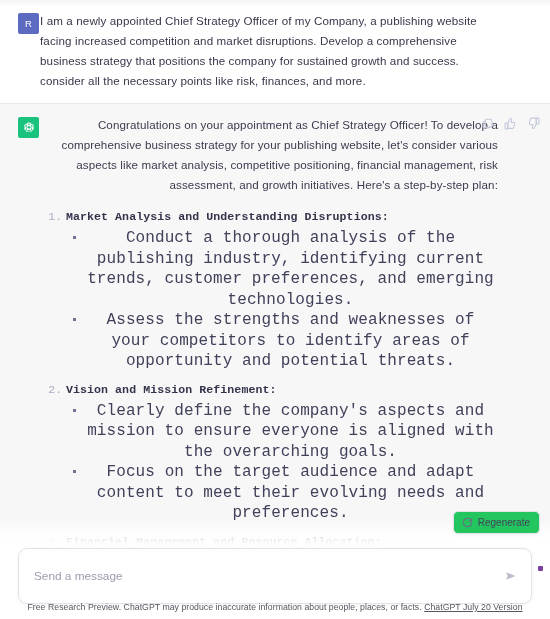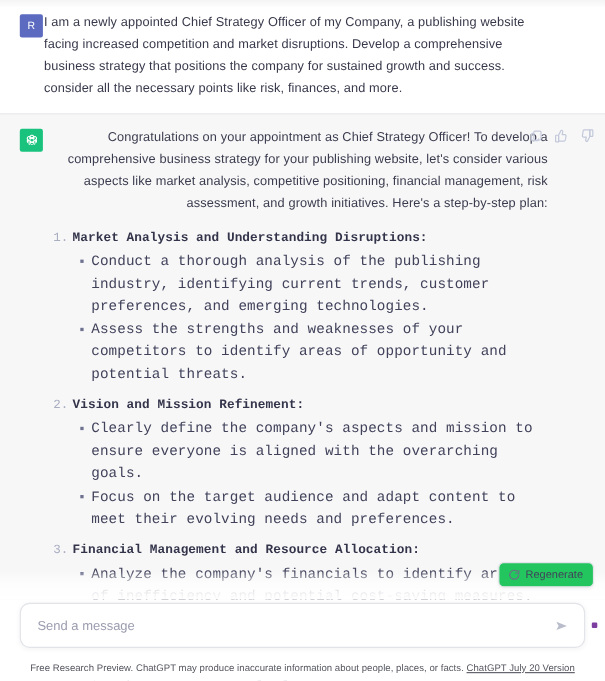--- a/index.html
+++ b/index.html
@@ -118,24 +118,25 @@
     letter-spacing: 0.005em;
   }
   ul.subs {
     margin: 1px 0 8px 0;
     padding: 0 0 0 17px;
     list-style: none;
   }
   ul.subs > li {
     position: relative;
     color: #41425a;
-    font-size: 13px;
+    font-size: 16px;
     line-height: 20.5px;
     letter-spacing: 0.005em;
     margin: 0;
+    text-align: center;
   }
   ul.subs > li::before {
     content: "";
     position: absolute;
     left: -10px;
     top: 8px;
     width: 3px; height: 3px;
     background: #6e7190;
   }
 
@@ -153,21 +154,21 @@
     position: absolute;
     left: 0; right: 0; bottom: 0;
     height: 74px;
     background: #ffffff;
     z-index: 6;
   }
   .composer {
     position: absolute;
     left: 18px; right: 18px;
     top: 3px;
-    height: 41px;
+    height: 56px;
     background: #ffffff;
     border: 1px solid #e2e3e8;
     border-radius: 9px;
     box-shadow: 0 1px 5px rgba(20,20,40,0.045);
     display: flex;
     align-items: center;
   }
   .composer-input {
     flex: 1 1 auto;
     border: none;

